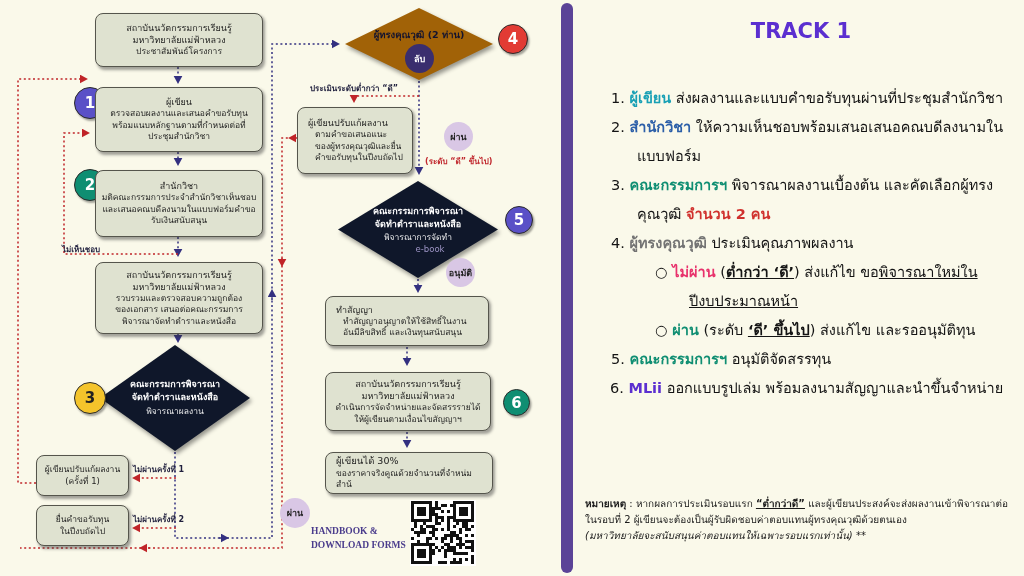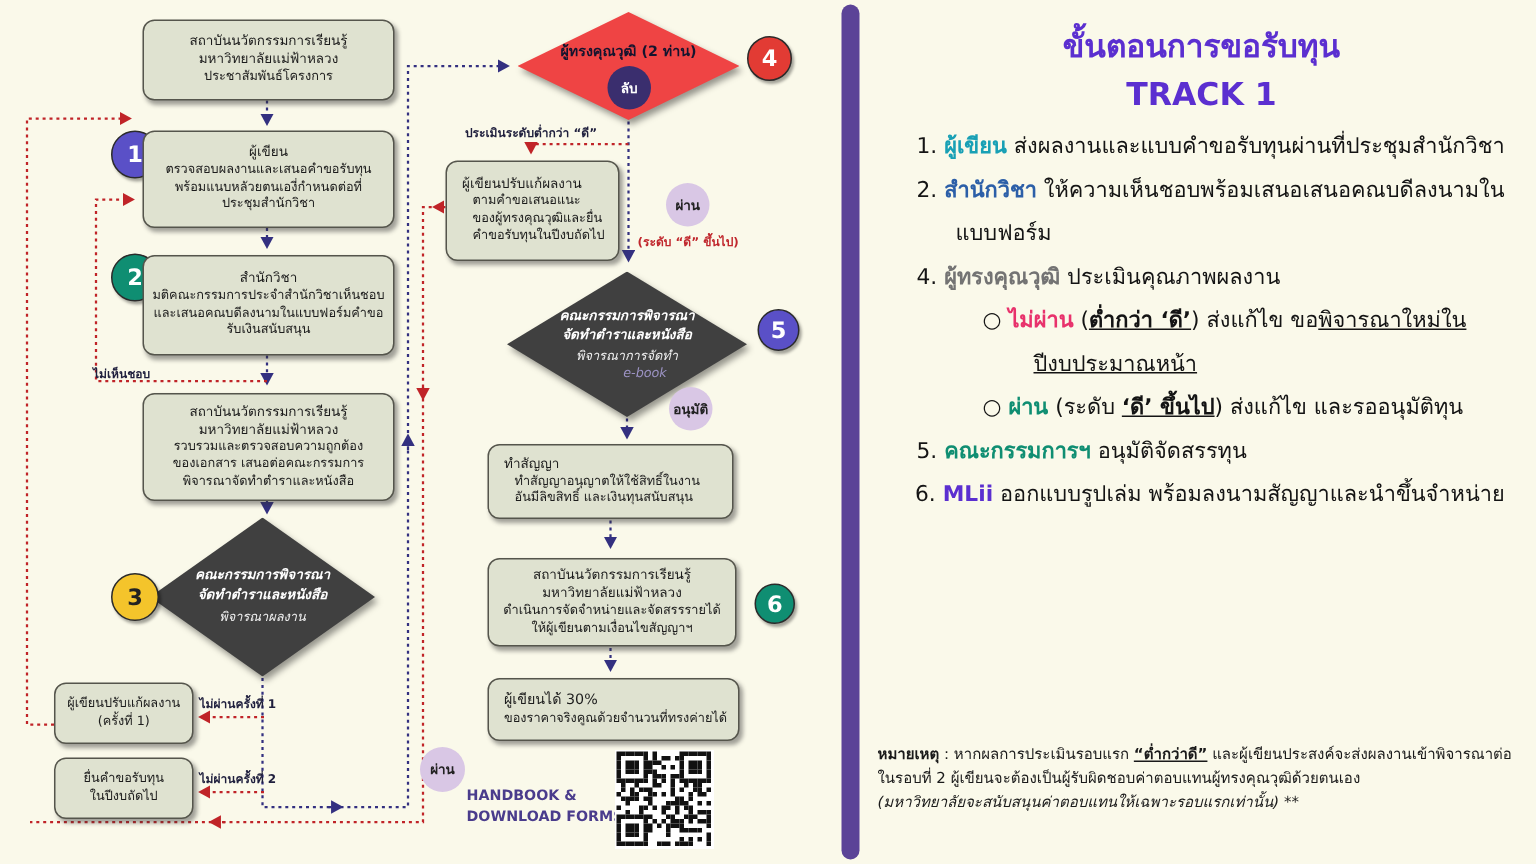--- a/index.html
+++ b/index.html
@@ -20,29 +20,29 @@
   .numc{position:absolute;border-radius:50%;display:flex;align-items:center;justify-content:center;
         font-weight:bold;color:#fff;font-size:15px;border:1.6px solid #2b2b2b;
         box-shadow:1.5px 2px 2px rgba(0,0,0,.35);box-sizing:border-box;}
   .soft{position:absolute;border-radius:50%;background:#D9C7E5;color:#222;display:flex;
         align-items:center;justify-content:center;font-weight:bold;font-size:9px;}
 
   
   .dwrap{position:absolute;filter:drop-shadow(2px 3px 2px rgba(0,0,0,.4));}
   .dm{clip-path:polygon(50% 0,100% 50%,50% 100%,0 50%);width:100%;height:100%;display:flex;
       flex-direction:column;align-items:center;justify-content:center;text-align:center;}
-  .dm.dark{background:#404040;color:#fff;font-style:italic;}
-  .dm.light{background:#ef4444;color:#14142E;}
+  .dm.dark{background:#0f172a;color:#fff;}
+  .dm.light{background:#a16207;color:#14142E;}
   .dm .b{font-weight:bold;font-size:9px;line-height:1.4;}
   .dm .n{font-size:8.5px;opacity:.92;}
   .dm .faded{color:#9C93C4;font-size:8.5px;padding-left:24px;}
 
   .elabel{position:absolute;font-size:8px;font-weight:bold;color:#1F1F3D;white-space:nowrap;}
   .elabel.red{color:#C0272D;}
-  .handbook{position:absolute;font-weight:bold;font-size:9.5px;color:#4A3C8C;line-height:1.5;}
+  .handbook{position:absolute;font-weight:bold;font-size:9.5px;color:#4A3C8C;line-height:1.5;font-family:Liberation Serif, serif;}
 
   
   .divider{position:absolute;background:#5B4397;border-radius:7px;}
 
   
   .rtitle{position:absolute;left:585px;top:16px;width:432px;text-align:center;color:#5B2FD0;
           font-weight:bold;font-size:21px;line-height:1.5;}
   .steps{position:absolute;left:585px;top:84px;width:434px;font-size:14.5px;line-height:29px;color:#141414;}
   .step{padding-left:52px;text-indent:-26px;}
   .step.sub{padding-left:104px;text-indent:-34px;}
@@ -100,21 +100,21 @@
     <div class="b">มหาวิทยาลัยแม่ฟ้าหลวง</div>
     <div class="n">ประชาสัมพันธ์โครงการ</div>
   </div>
 
   <div class="numc" style="left:74px;top:87px;width:32px;height:32px;background:#5A50C7">
       <span>1</span>
     </div>
   <div class="fbox" style="left:95px;top:87px;width:168px;height:65px">
     <div class="b">ผู้เขียน</div>
     <div class="n">ตรวจสอบผลงานและเสนอคำขอรับทุน</div>
-    <div class="n">พร้อมแนบหลัวยตนเองี่กำหนดต่อที่</div>
+    <div class="n">พร้อมแนบหลักฐานตามที่กำหนดต่อที่</div>
     <div class="n">ประชุมสำนักวิชา</div>
   </div>
 
   <div class="numc" style="left:74px;top:169px;width:32px;height:32px;background:#0F8E72">
       <span>2</span>
     </div>
   <div class="fbox" style="left:95px;top:170px;width:168px;height:67px">
     <div class="b">สำนักวิชา</div>
     <div class="n">มติคณะกรรมการประจำสำนักวิชาเห็นชอบ</div>
     <div class="n">และเสนอคณบดีลงนามในแบบฟอร์มคำขอ</div>
@@ -202,21 +202,21 @@
     <div class="b">มหาวิทยาลัยแม่ฟ้าหลวง</div>
     <div class="n">ดำเนินการจัดจำหน่ายและจัดสรรรายได้</div>
     <div class="n">ให้ผู้เขียนตามเงื่อนไขสัญญาฯ</div>
   </div>
   <div class="numc" style="left:503px;top:389px;width:27px;height:27px;background:#0F8E72">
       <span>6</span>
     </div>
 
   <div class="fbox la" style="left:325px;top:452px;width:168px;height:42px">
     <div class="b" style="font-size:9.5px">ผู้เขียนได้  30%</div>
-    <div class="n" style="padding-left:0">ของราคาจริงคูณด้วยจำนวนที่ทรงค่ายได้</div>
+    <div class="n" style="padding-left:0">ของราคาจริงคูณด้วยจำนวนที่จำหน่มสำน้</div>
   </div>
 
   <div class="handbook" style="left:311px;top:524px">
     <div>HANDBOOK &amp;</div>
     <div>DOWNLOAD FORMS</div>
   </div>
   <svg id="qr" width="66" height="66" style="position:absolute;left:410px;top:500px">
       <rect width="66" height="66" fill="#fff"></rect>
       <rect x="1" y="1" width="3" height="3" fill="#111"></rect>
       <rect x="4" y="1" width="3" height="3" fill="#111"></rect>
@@ -443,34 +443,37 @@
       <rect x="40" y="61" width="3" height="3" fill="#111"></rect>
       <rect x="43" y="61" width="3" height="3" fill="#111"></rect>
       <rect x="46" y="61" width="3" height="3" fill="#111"></rect>
       <rect x="49" y="61" width="3" height="3" fill="#111"></rect>
       <rect x="61" y="61" width="3" height="3" fill="#111"></rect>
     </svg>
 
   <div class="divider" style="left:561px;top:3px;width:12px;height:570px"></div>
 
   <div class="rtitle">
-    <div>ขั้นตอนการขอรับทุน</div>
     <div>TRACK 1</div>
   </div>
 
   <div class="steps">
     <div class="step">
       <span>1.</span>
       <span class="kw c-teal">ผู้เขียน</span><span> ส่งผลงานและแบบคำขอรับทุนผ่านที่ประชุมสำนักวิชา</span>
     </div>
     <div class="step">
       <span>2.</span>
       <span class="kw c-blue">สำนักวิชา</span><span> ให้ความเห็นชอบพร้อมเสนอเสนอคณบดีลงนามในแบบฟอร์ม</span>
     </div>
     <div class="step">
+      <span>3.</span>
+      <span class="kw c-green">คณะกรรมการฯ</span><span> พิจารณาผลงานเบื้องต้น และคัดเลือกผู้ทรงคุณวุฒิ </span><span class="kw c-red">จำนวน 2 คน</span>
+    </div>
+    <div class="step">
       <span>4.</span>
       <span class="kw c-mag">ผู้ทรงคุณวุฒิ</span><span> ประเมินคุณภาพผลงาน</span>
     </div>
     <div class="step sub">
       <span>○</span>
       <span class="kw c-pink">ไม่ผ่าน</span><span> (</span><span class="bu">ต่ำกว่า ‘ดี’</span><span>) ส่งแก้ไข ขอ</span><span class="u">พิจารณาใหม่ในปีงบประมาณหน้า</span>
     </div>
     <div class="step sub">
       <span>○</span>
       <span class="kw c-green">ผ่าน</span><span> (ระดับ </span><span class="bu">‘ดี’ ขึ้นไป</span><span>) ส่งแก้ไข และรออนุมัติทุน</span>

